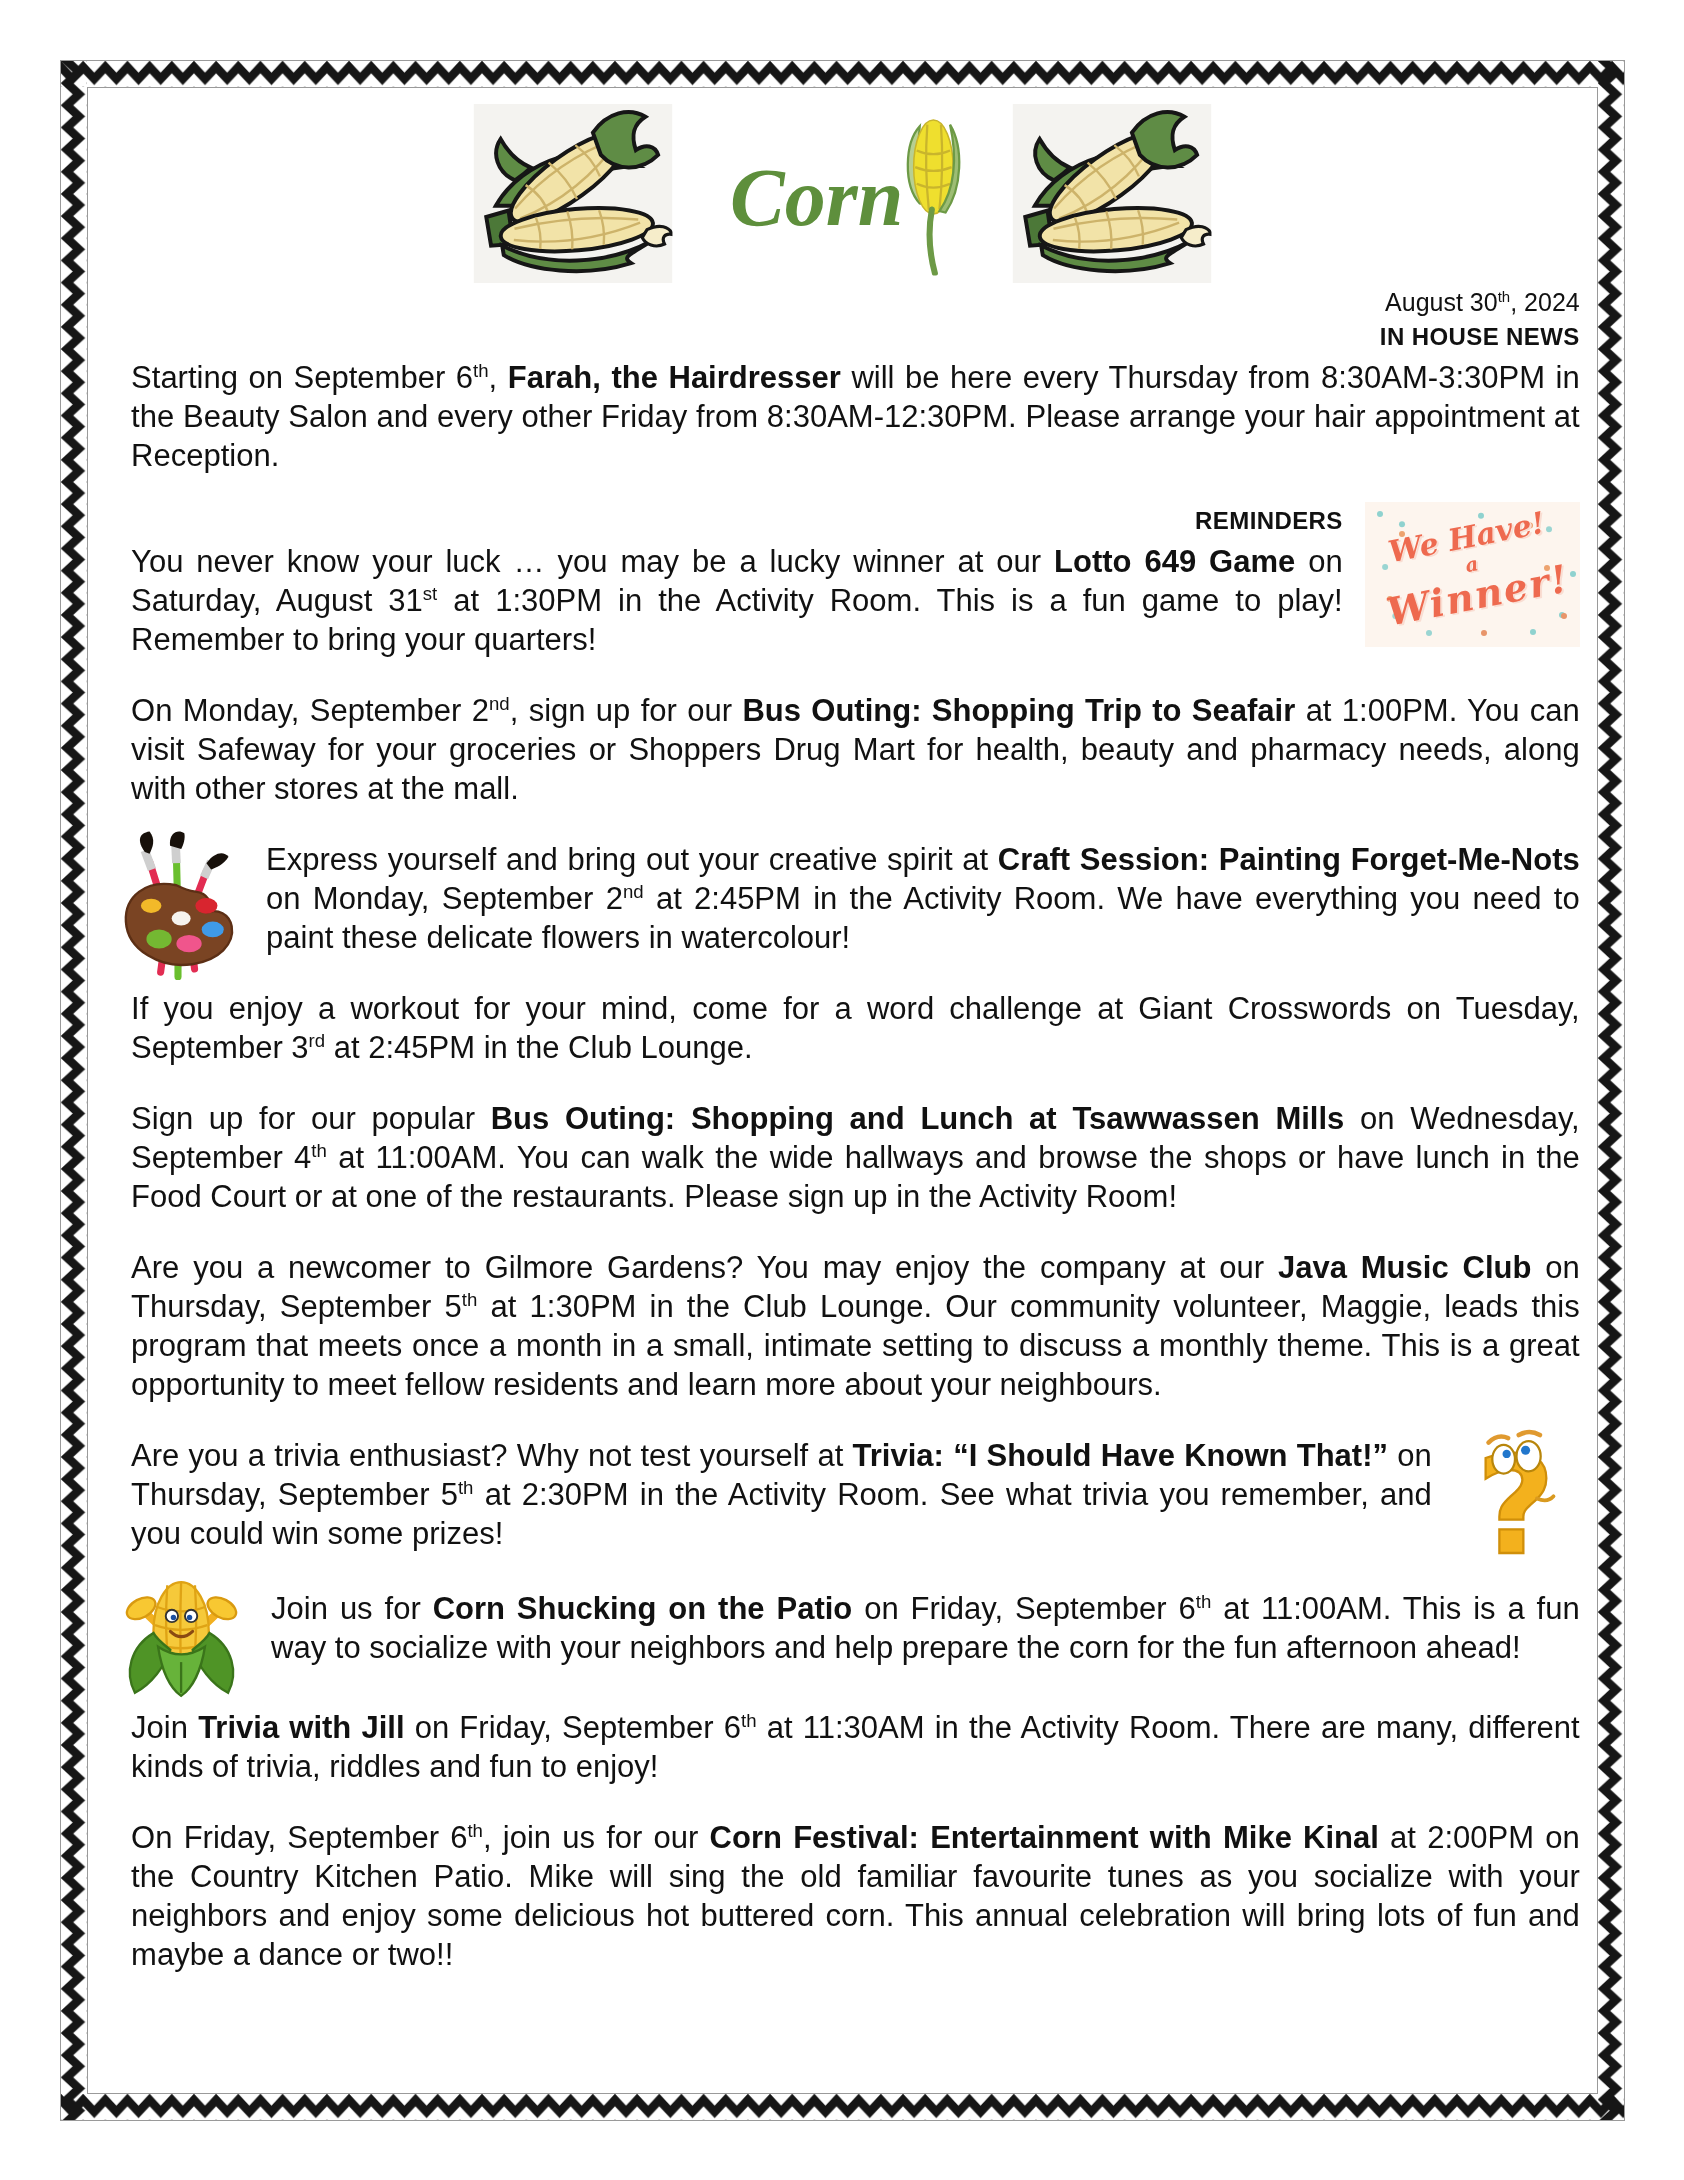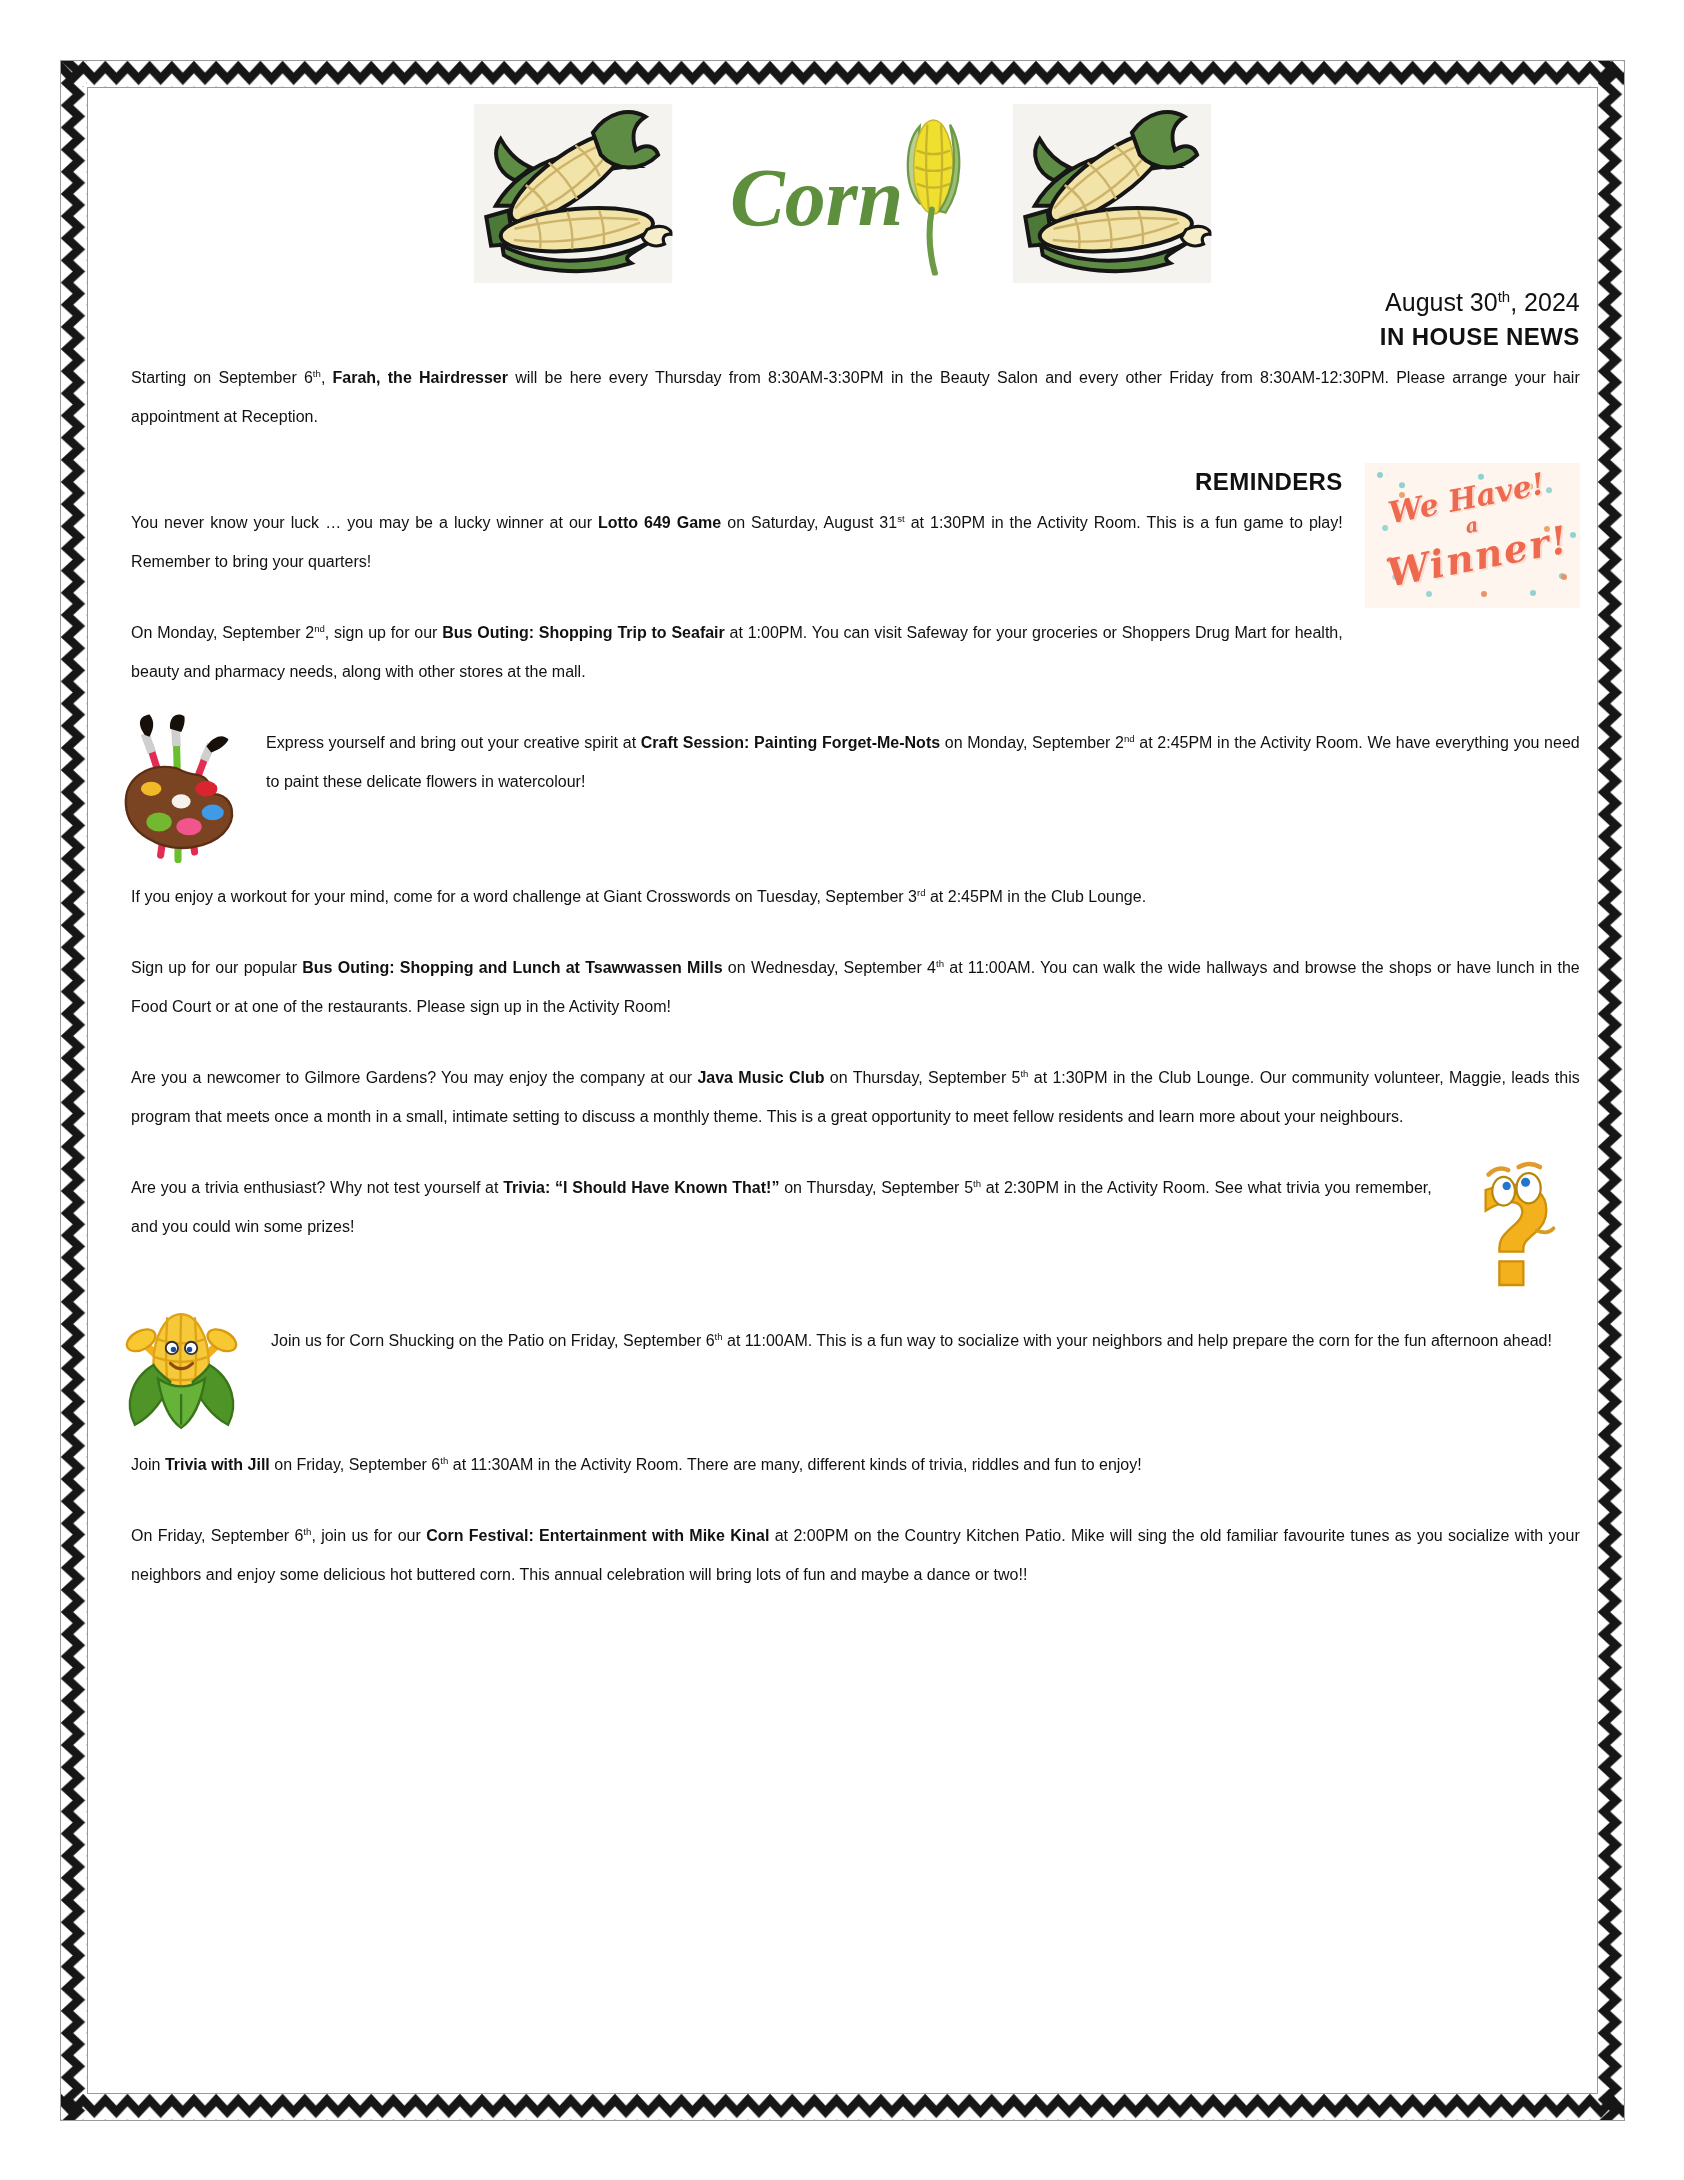--- a/index.html
+++ b/index.html
@@ -26,21 +26,21 @@
   .corn-img svg{width:204px;height:179px;}
   .cornfest{
     display:flex;align-items:center;color:var(--logo-green,#5e8f3c);
     font-family:Liberation Serif, serif;font-style:italic;font-weight:bold;font-size:82px;margin-top:17px;
   }
   .cornfest .logo-corn-svg{width:72px;height:164px;margin:-8.5px -13.6px 0 -6.8px;}
   .text-col{padding:0 10.2px 0 36px;}
   .date-line{text-align:right;font-size:25px;margin:0 0 5.1px;}
   h2{font-size:24px;margin:6.8px 0 6.8px;letter-spacing:0.4px;text-align:right;}
   h2.reminders-h{margin-top:2px;}
-  p{font-size:16px;line-height:39px;text-align:justify;margin:0 0 32px;}
+  p{font-size:31px;line-height:39px;text-align:justify;margin:0 0 32px;}
   sup{font-size:0.6em;line-height:0;}
   .clear-l{clear:left;}
   .clear-r{clear:right;}
   
   .winner-card{
     float:right;width:215px;height:145px;margin:-5.1px 0 8.5px 22px;
     background:#fdf5ee;position:relative;overflow:hidden;
   }
   .winner-rot{
     transform:rotate(-11deg);margin-top:20.4px;text-align:center;line-height:1;
@@ -231,21 +231,21 @@
     <p><span>Sign up for our popular </span><span style="font-weight: bold;">Bus Outing: Shopping and Lunch at Tsawwassen Mills</span><span> on Wednesday, September 4</span><sup>th</sup><span> at 11:00AM. You can walk the wide hallways and browse the shops or have lunch in the Food Court or at one of the restaurants. Please sign up in the Activity Room!</span></p>
 
     <p><span>Are you a newcomer to Gilmore Gardens? You may enjoy the company at our </span><span style="font-weight: bold;">Java Music Club</span><span> on Thursday, September 5</span><sup>th</sup><span> at 1:30PM in the Club Lounge. Our community volunteer, Maggie, leads this program that meets once a month in a small, intimate setting to discuss a monthly theme. This is a great opportunity to meet fellow residents and learn more about your neighbours.</span></p>
 
     <p><span class="question-card"><svg viewBox="0 0 150 205">
             <use href="#sym-question"></use>
           </svg></span><span>Are you a trivia enthusiast? Why not test yourself at </span><span style="font-weight: bold;">Trivia: “I Should Have Known That!”</span><span> on Thursday, September 5</span><sup>th</sup><span> at 2:30PM in the Activity Room. See what trivia you remember, and you could win some prizes!</span></p>
 
     <p class="clear-r"><span class="corn-char-float"><svg viewBox="0 0 165 160">
             <use href="#sym-corn-char"></use>
-          </svg></span><span>Join us for </span><span style="font-weight: normal;">Corn Shucking on the Patio</span><span> on Friday, September 6</span><sup>th</sup><span> at 11:00AM. This is a fun way to socialize with your neighbors and help prepare the corn for the fun afternoon ahead!</span></p>
+          </svg></span><span>Join us for </span><span style="font-weight: bold;">Corn Shucking on the Patio</span><span> on Friday, September 6</span><sup>th</sup><span> at 11:00AM. This is a fun way to socialize with your neighbors and help prepare the corn for the fun afternoon ahead!</span></p>
 
     <p class="clear-l"><span>Join </span><span style="font-weight: bold;">Trivia with Jill</span><span> on Friday, September 6</span><sup>th</sup><span> at 11:30AM in the Activity Room. There are many, different kinds of trivia, riddles and fun to enjoy!</span></p>
 
     <p><span>On Friday, September 6</span><sup>th</sup><span>, join us for our </span><span style="font-weight: bold;">Corn Festival: Entertainment with Mike Kinal</span><span> at 2:00PM on the Country Kitchen Patio.  Mike will sing the old familiar favourite tunes as you socialize with your neighbors and enjoy some delicious hot buttered corn.  This annual celebration will bring lots of fun and maybe a dance or two!!</span></p>
 
   </div>
 </div>
 
 
 </body></html>

